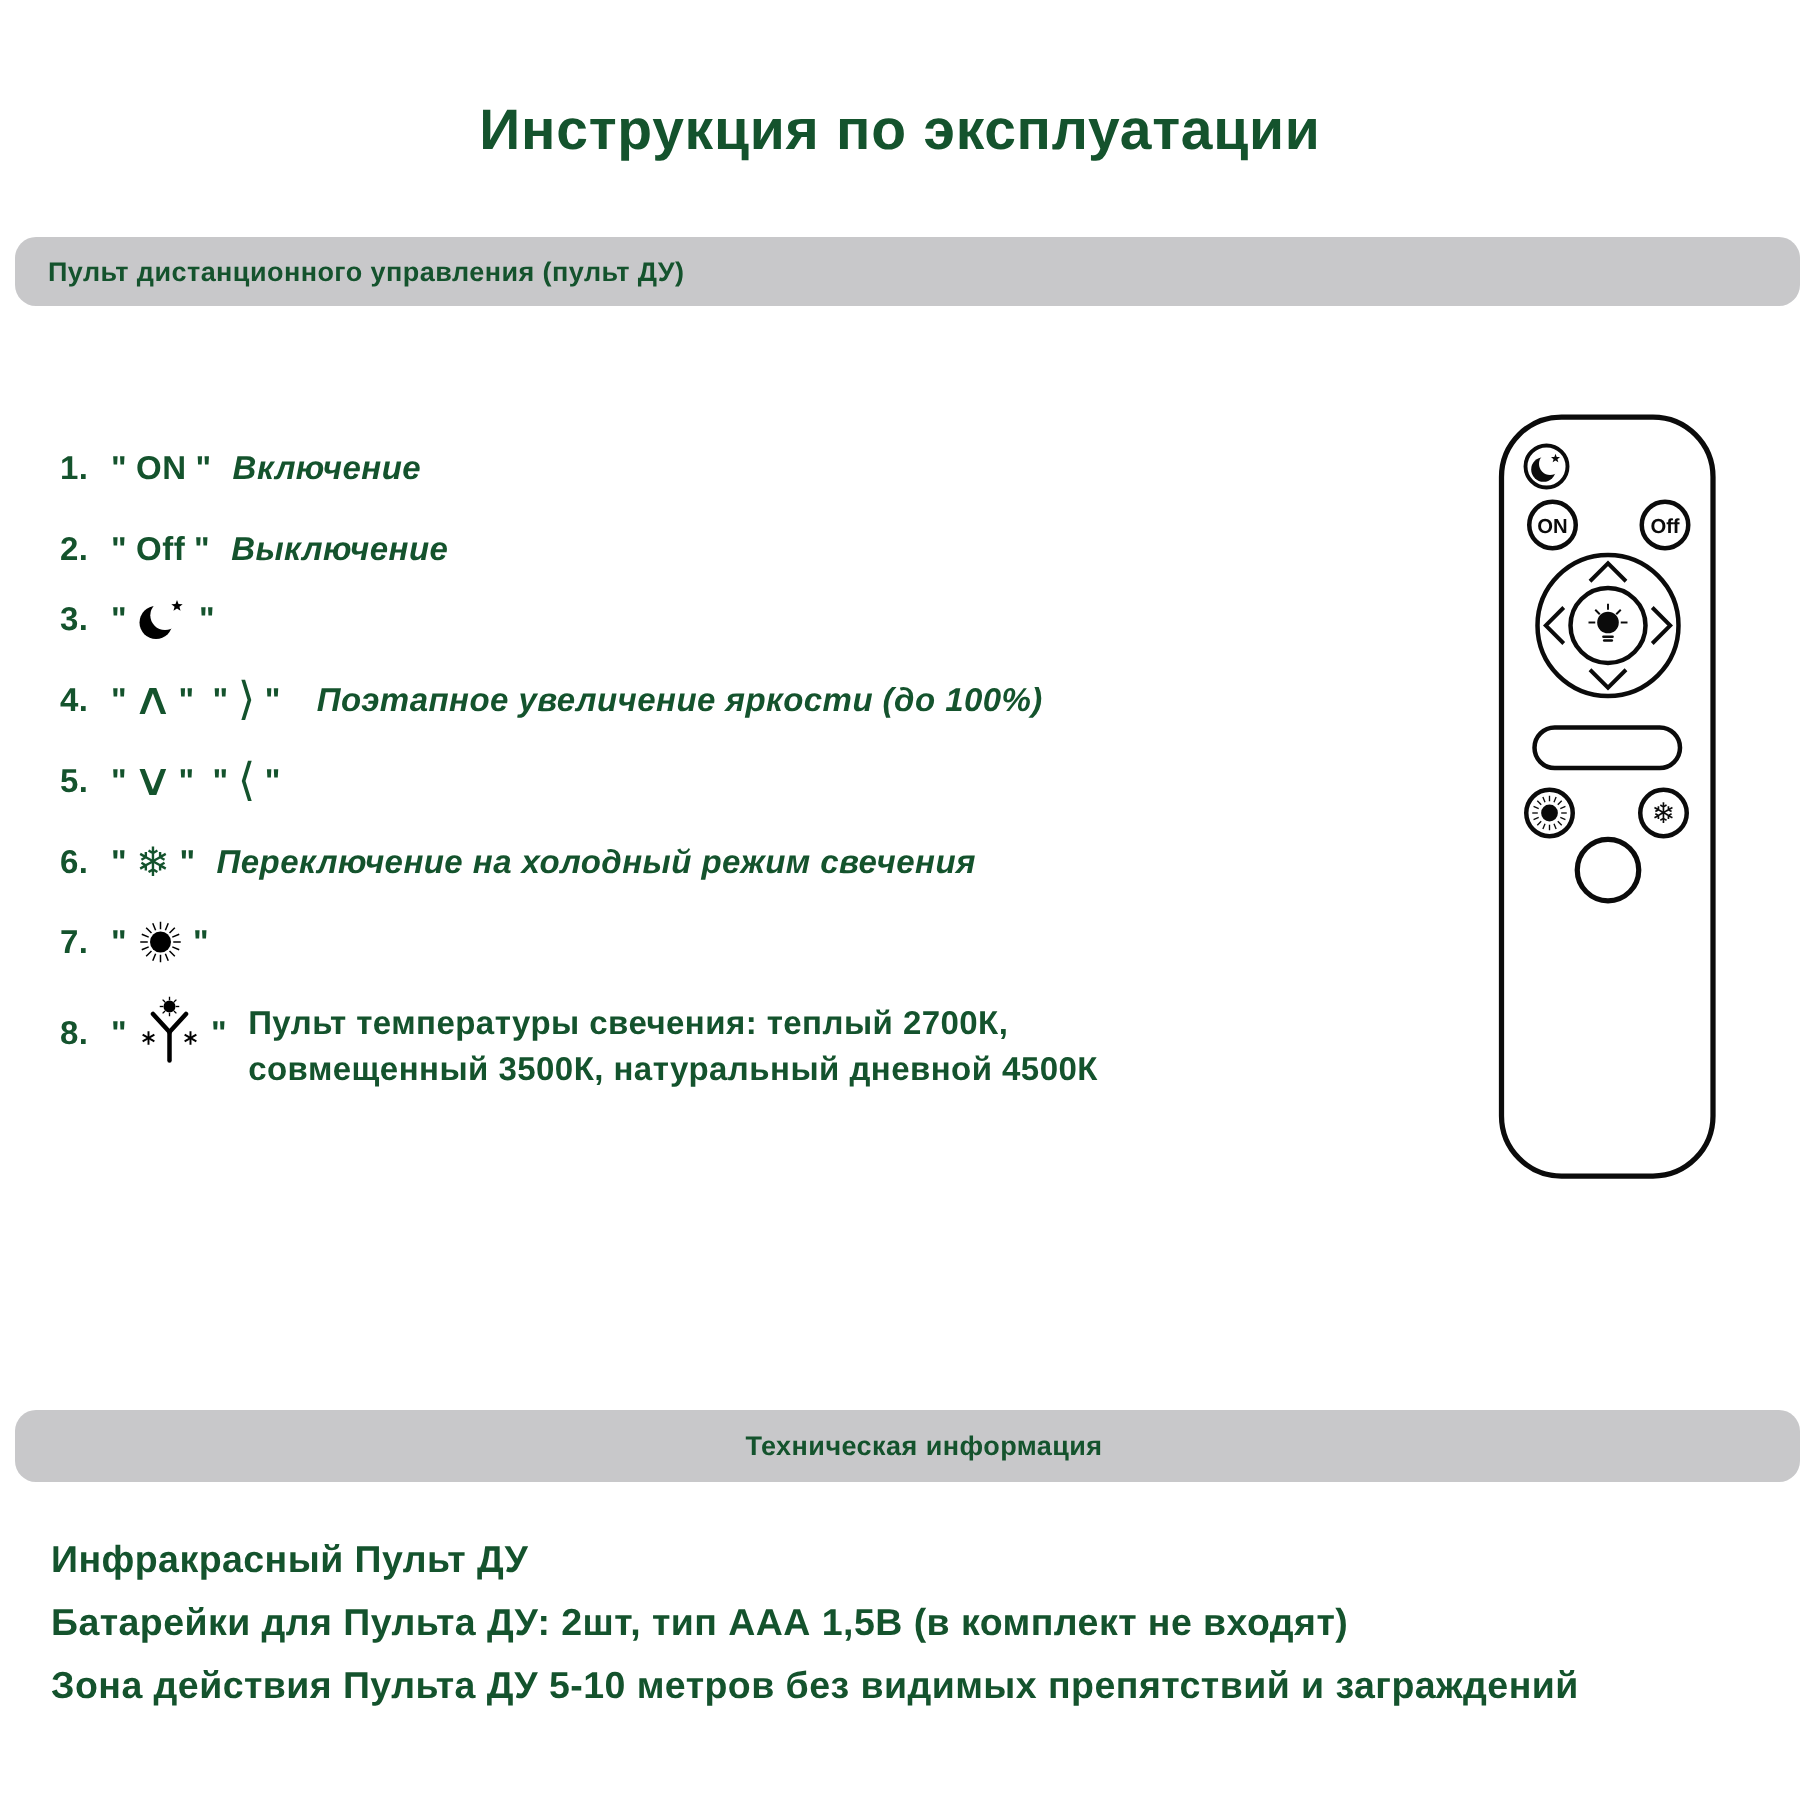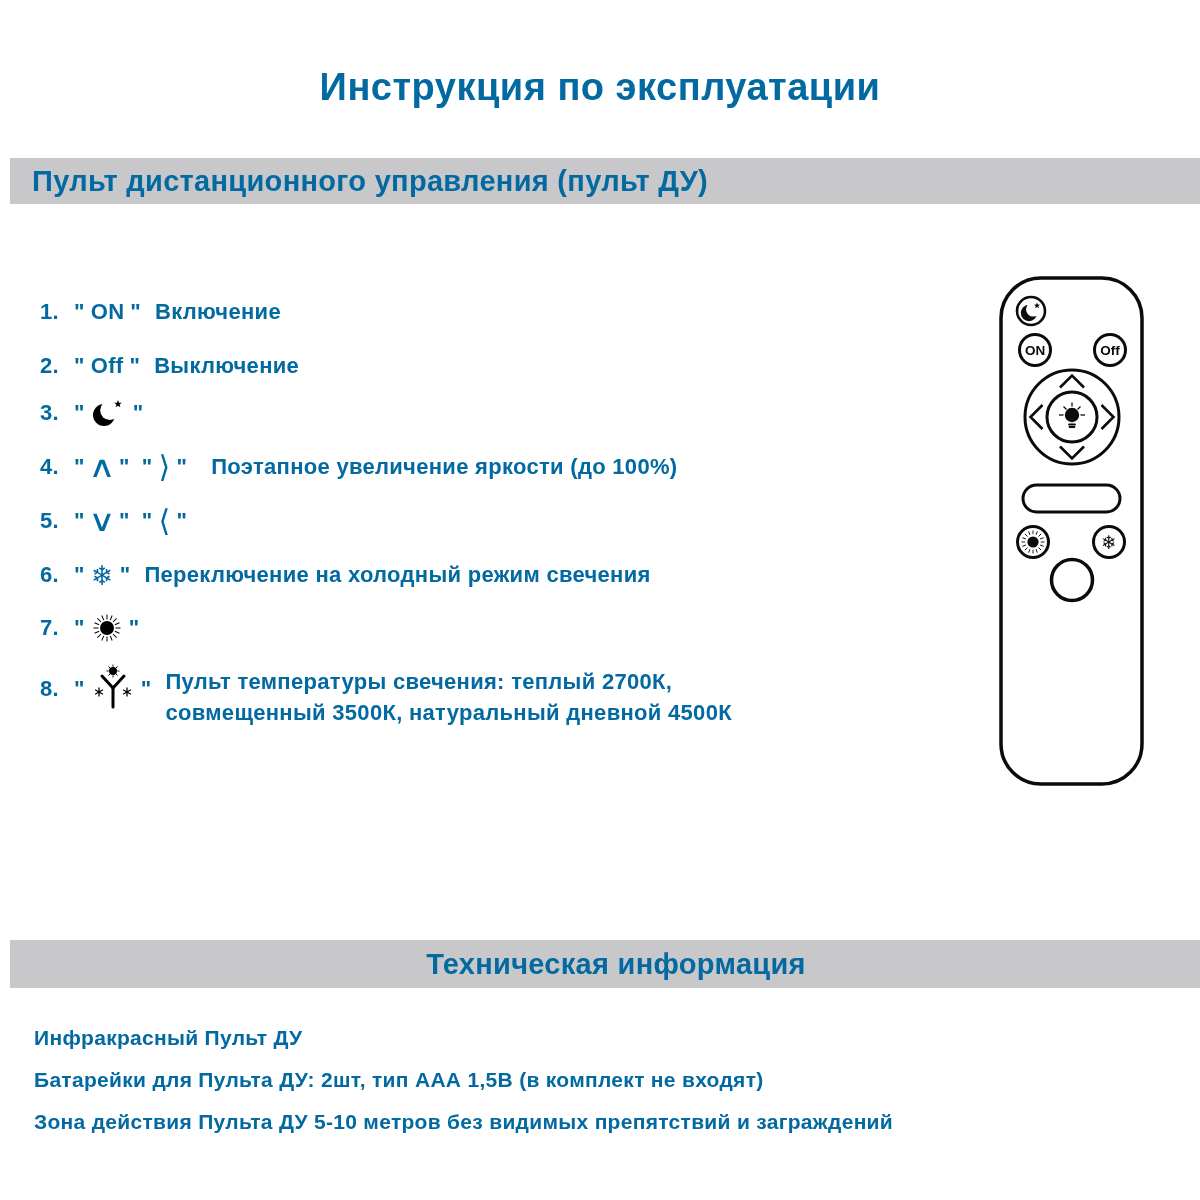--- a/index.html
+++ b/index.html
@@ -1,39 +1,39 @@
 <!DOCTYPE html>
 <html><head>
 <meta charset="utf-8">
 <style>
   html,body{margin:0;padding:0;background:#fff;}
   .page{position:relative;width:1200px;height:1200px;background:#fff;overflow:hidden;
-        font-family:"Liberation Sans",sans-serif;color:#0369a1;}
+        font-family:"Liberation Sans",sans-serif;color:#14532d;}
   .title{position:absolute;top:66px;left:0;width:1200px;margin:0;text-align:center;
          font-size:38px;font-weight:700;letter-spacing:.5px;}
   .banner{position:absolute;left:10px;width:1190px;background:#c8c8ca;
           display:flex;align-items:center;padding-left:22px;box-sizing:border-box;
-          font-size:29px;font-weight:700;letter-spacing:.3px;}
+          font-size:18px;font-weight:700;letter-spacing:.3px;border-radius:14px;}
   .banner1{top:158px;height:46px;}
   .banner2{top:940px;height:48px;justify-content:center;}
   .item{position:absolute;left:40px;display:flex;align-items:center;height:30px;
         font-size:22px;font-weight:700;letter-spacing:.3px;white-space:nowrap;}
   .item .num{width:28px;flex:0 0 auto;}
   .item .q{margin:0 6px;}
-  .item .desc{margin-left:8px;}
+  .item .desc{margin-left:8px;font-style:italic;}
   .desc-wide{margin-left:18px !important;}
   .glyph{font-family:"DejaVu Sans",sans-serif;font-weight:400;line-height:1;
          display:inline-block;}
   .glyph-chev{font-size:30px;transform:scaleX(1.25);}
   .glyph-ang{font-size:30px;}
   .glyph-snow{font-size:27px;}
   .icon-svg{display:inline-block;vertical-align:middle;}
   .item8{align-items:flex-start;height:auto;}
   .item8 .desc2{margin-left:8px;line-height:31px;margin-top:2px;}
-  .tech-line{position:absolute;left:34px;font-size:21px;font-weight:700;
+  .tech-line{position:absolute;left:34px;font-size:25px;font-weight:700;
              letter-spacing:.3px;white-space:nowrap;}
   svg{overflow:visible;}
 </style>
 </head>
 <body>
 
 <div class="page">
 
   <h1 class="title">Инструкция по эксплуатации</h1>
 

